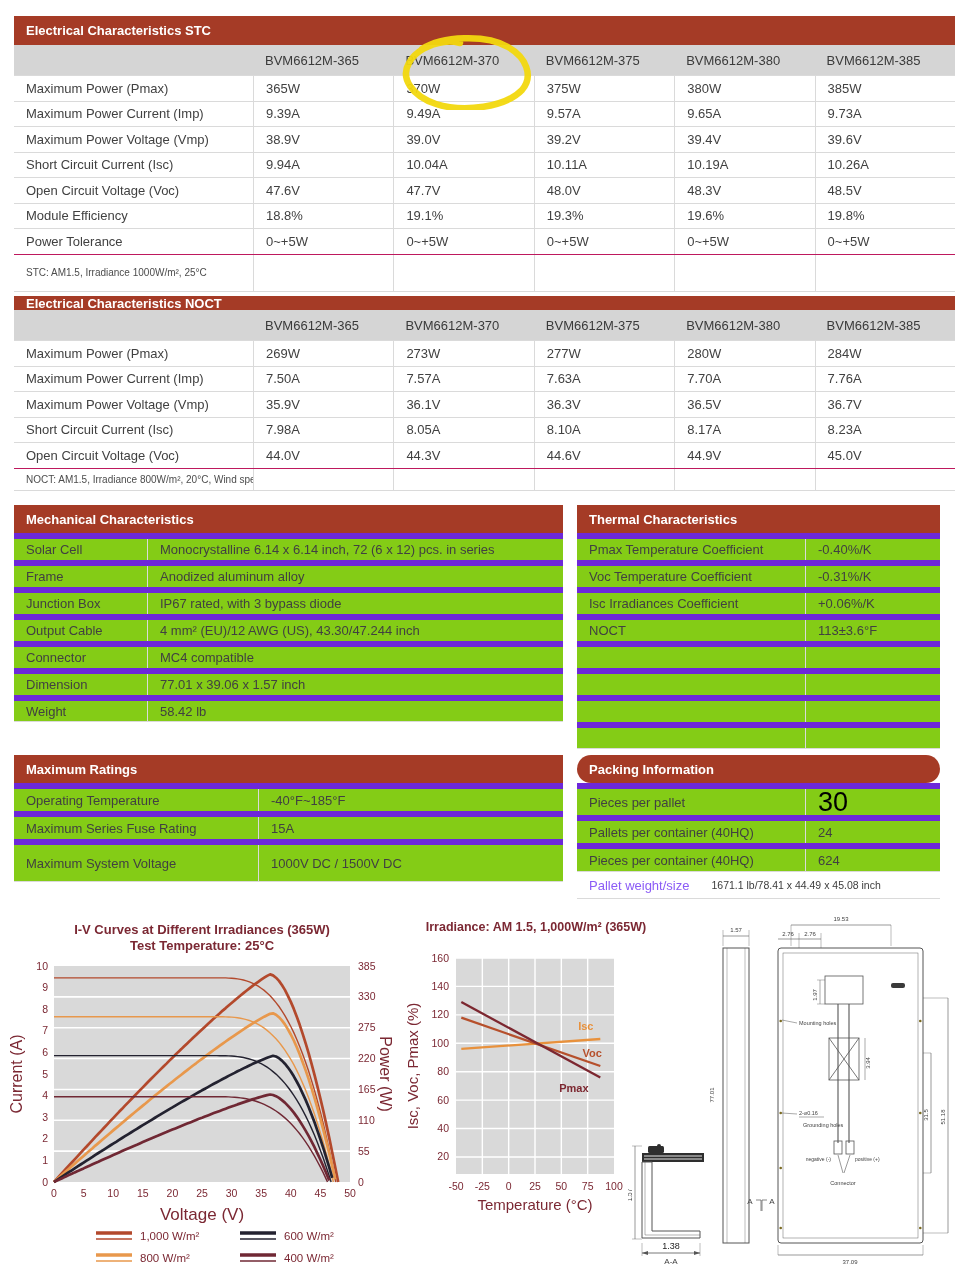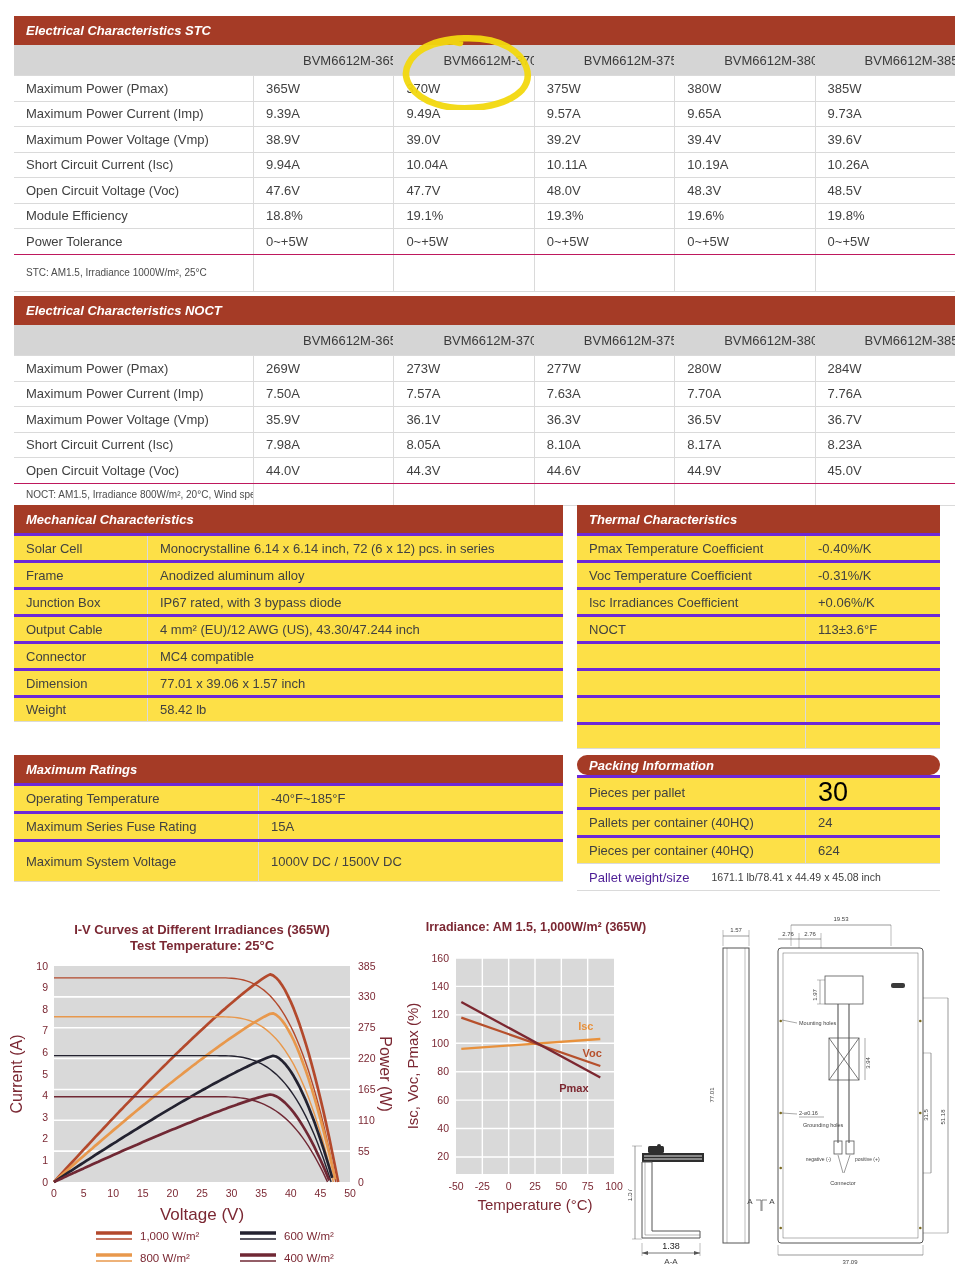--- a/index.html
+++ b/index.html
@@ -1,43 +1,43 @@
 <!DOCTYPE html>
 <html><head>
 <meta charset="utf-8">
 <style>
   html,body{margin:0;padding:0;background:#fff;}
   .page{position:relative;width:967px;height:1270px;background:#fff;overflow:hidden;
         font-family:"Liberation Sans",sans-serif;-webkit-font-smoothing:antialiased;}
   .abs{position:absolute;}
   
   .redbar{background:#a53b26;color:#fff;font-size:13px;font-weight:bold;
-          display:flex;align-items:center;padding-left:12px;box-sizing:border-box;font-style:italic;}
+          display:flex;align-items:center;padding-left:12px;box-sizing:border-box;}
   
   .mrow{display:grid;grid-template-columns:239px repeat(5,1fr);box-sizing:border-box;}
-  .ghead{background:#d5d5d5;gap:38px;}
+  .ghead{background:#d5d5d5;}
   .ghead .vcell{border-left:none;font-weight:500;color:#3a3a3a;}
   .lcell,.vcell{display:flex;align-items:center;padding-left:12px;font-size:13px;
                 color:#414141;box-sizing:border-box;overflow:hidden;white-space:nowrap;}
   .vcell{border-left:1px solid #dadada;}
   .drow{border-top:1px solid #dadada;background:#fff;}
   .noterow{border-top:1px solid #be185d;}
   .noterow .lcell{font-size:10px;color:#4c4c4c;}
   .bord-b{border-bottom:1px solid #dadada;}
   
   .trow{display:grid;grid-template-columns:var(--lcol) 1fr;box-sizing:border-box;
-        border-top:3px solid #6d28d9;background:#fde047;}
+        border-top:6px solid #6d28d9;background:#84cc16;}
   .trow:first-of-type{border-top:none;}
   .tl,.tv{display:flex;align-items:center;padding-left:12px;font-size:13px;color:#414141;
           box-sizing:border-box;white-space:nowrap;overflow:hidden;}
   .tv{border-left:1px solid #dadada;}
   .big30{font-size:27px;font-weight:500;color:#000;line-height:1;}
   .wrow{display:flex;align-items:center;border-top:1px solid #dadada;box-sizing:border-box;
         border-bottom:1px solid #dadada;}
-  .wrow .wl{font-size:13px;color:#4c1d95;padding-left:12px;white-space:nowrap;}
+  .wrow .wl{font-size:13px;color:#8b5cf6;padding-left:12px;white-space:nowrap;}
   .wrow .wv{font-size:10.5px;color:#3d3d3d;margin-left:22px;white-space:nowrap;}
   svg text{font-family:"Liberation Sans",sans-serif;}
 </style>
 </head>
 <body>
 
 <div class="page">
   <div id="stc-wrap" class="abs" style="left:14px;top:16px;width:941px">
       <div class="redbar" style="height: 29px;">Electrical Characteristics STC</div>
       <div class="mrow ghead" style="height: 30px;">
@@ -107,21 +107,21 @@
       <div class="mrow noterow bord-b" style="height: 38px;">
         <div class="lcell">STC: AM1.5, Irradiance 1000W/m², 25°C</div>
         <div class="vcell"></div>
         <div class="vcell"></div>
         <div class="vcell"></div>
         <div class="vcell"></div>
         <div class="vcell"></div>
       </div>
     </div>
   <div id="noct-wrap" class="abs" style="left:14px;top:296px;width:941px">
-      <div class="redbar" style="height: 29px;">Electrical Characteristics NOCT</div>
+      <div class="redbar" style="height: 14px;">Electrical Characteristics NOCT</div>
       <div class="mrow ghead" style="height: 30px;">
         <div class="lcell"></div>
         <div class="vcell">BVM6612M-365</div>
         <div class="vcell">BVM6612M-370</div>
         <div class="vcell">BVM6612M-375</div>
         <div class="vcell">BVM6612M-380</div>
         <div class="vcell">BVM6612M-385</div>
       </div>
       <div class="mrow drow" style="height: 25.5px;">
         <div class="lcell">Maximum Power (Pmax)</div>
@@ -275,21 +275,21 @@
         </div>
       </div>
       <div class="trow bord-b" style="height: 43px;">
         <div class="tl">Maximum System Voltage</div>
         <div class="tv">
           <span>1000V DC / 1500V DC</span>
         </div>
       </div>
     </div>
   <div id="packing-wrap" class="abs" style="left:577px;top:755px;width:363px;--lcol:228px">
-      <div class="redbar" style="height: 20px; border-radius: 14px;">Packing Information</div>
+      <div class="redbar" style="height: 28px; border-radius: 14px;">Packing Information</div>
       <div class="trow" style="height: 32px;">
         <div class="tl">Pieces per pallet</div>
         <div class="tv">
           <span class="big30">30</span>
         </div>
       </div>
       <div class="trow" style="height: 28px;">
         <div class="tl">Pallets per container (40HQ)</div>
         <div class="tv">
           <span>24</span>

